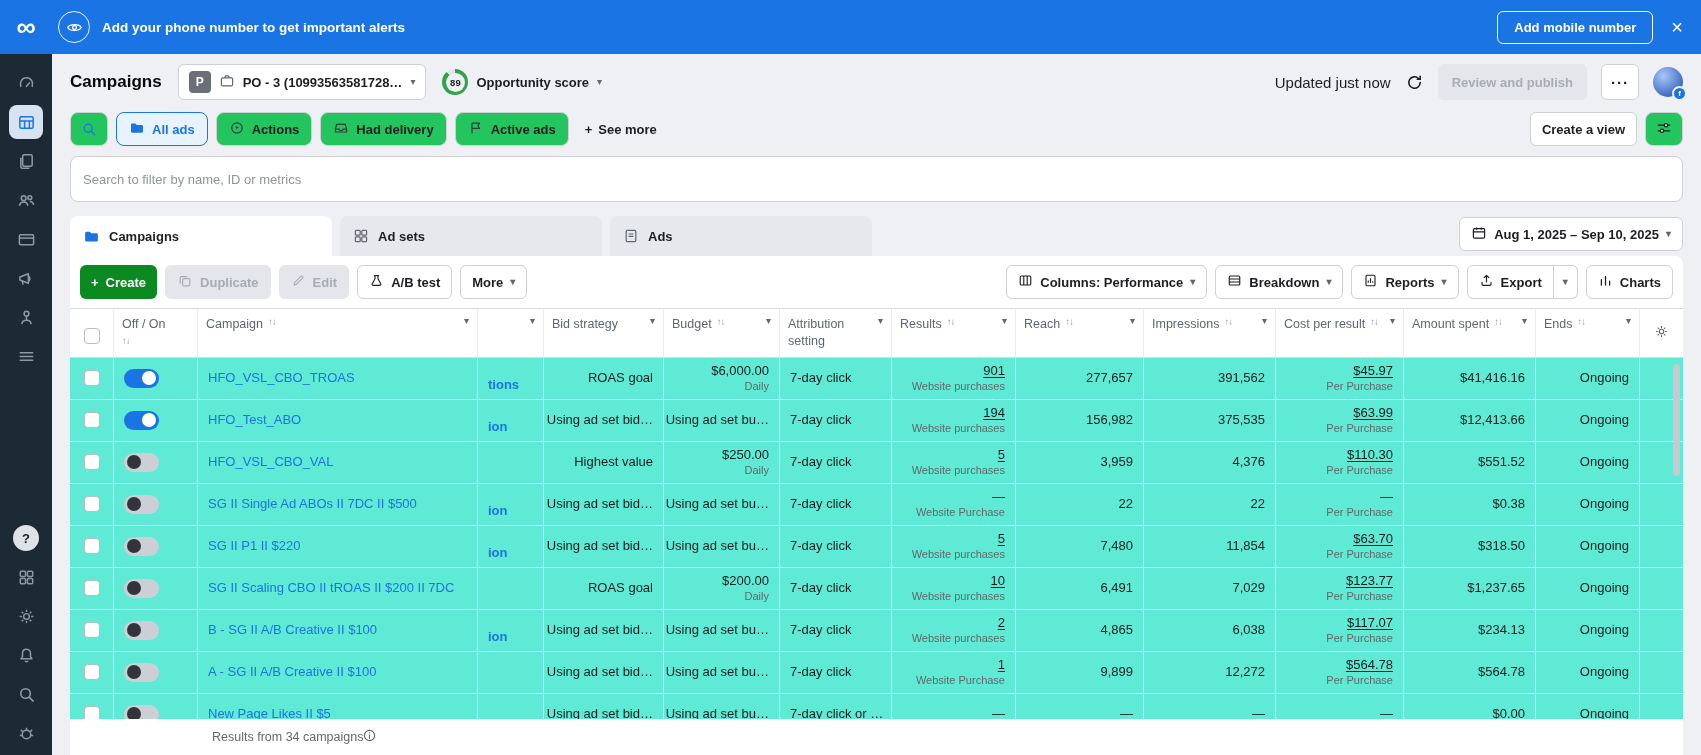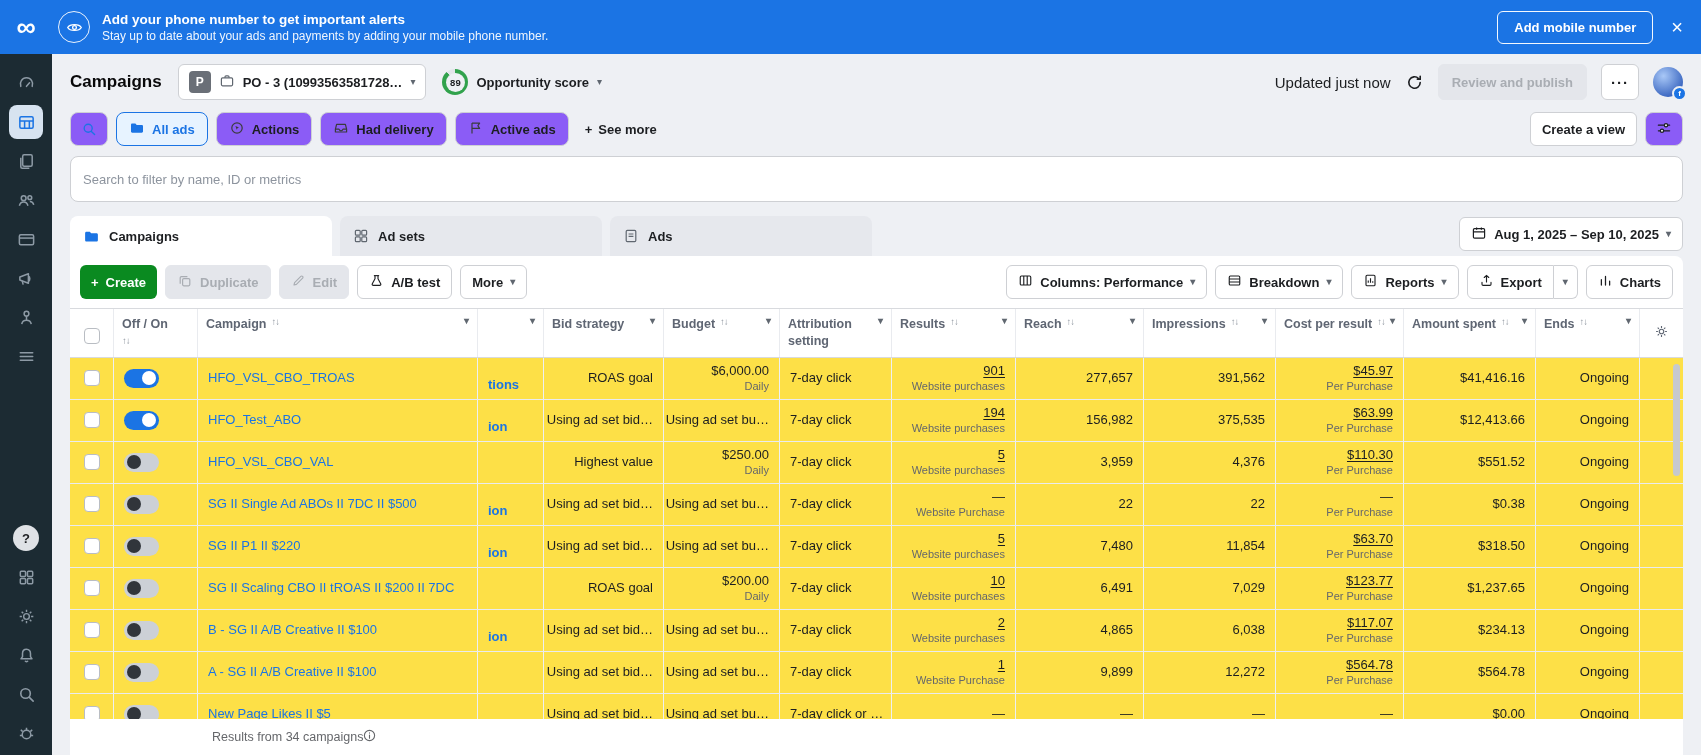--- a/index.html
+++ b/index.html
@@ -43,21 +43,21 @@
 .btn{height:36px;border-radius:6px;display:inline-flex;align-items:center;gap:7px;padding:0 13px;font-weight:600;font-size:13px;background:#fff;border:1px solid #ced0d4;color:#1c1e21;cursor:pointer;white-space:nowrap}
 .btn.disabled{background:#e4e6eb;border:1px solid #e4e6eb;color:#a9adb3;cursor:default}
 .btn.green{background:#0a8a20;border:none;color:#fff}
 .btn.icon-only{width:38px;padding:0;justify-content:center}
 .dots{font-size:15px;font-weight:700;letter-spacing:1px}
 .avatar{position:relative;width:30px;height:30px;border-radius:50%;background:radial-gradient(circle at 35% 30%,#a9c8f7,#3a66c0 75%);cursor:pointer}
 .avatar .fb{position:absolute;right:-4px;bottom:-4px;width:15px;height:15px;border-radius:50%;background:#1b74e4;border:2px solid #eef0f4;color:#fff;font-size:8px;font-weight:700;display:flex;align-items:center;justify-content:center}
 
 
 .filterbar{display:flex;align-items:center;gap:8px;padding:2px 18px 8px}
-.pill{height:34px;border-radius:8px;display:inline-flex;align-items:center;gap:7px;padding:0 12px;font-weight:600;font-size:13px;background:#8b5cf6;border:1px solid #ced0d4;color:#1c1e21;cursor:pointer;white-space:nowrap}
+.pill{height:34px;border-radius:8px;display:inline-flex;align-items:center;gap:7px;padding:0 12px;font-weight:600;font-size:13px;background:#22c55e;border:1px solid #ced0d4;color:#1c1e21;cursor:pointer;white-space:nowrap}
 .pill.active{background:#e7f3ff;border-color:#1b74e4;color:#1b74e4}
 .pill.sq{width:38px;padding:0;justify-content:center}
 .ghost{border:none;background:transparent;height:34px;display:inline-flex;align-items:center;gap:6px;font-weight:600;font-size:13px;color:#1c1e21;cursor:pointer;padding:0 8px}
 .fb-spacer{flex:1}
 
 
 .search-row{padding:2px 18px 10px}
 .search-input{width:100%;height:46px;border:1px solid #ced0d4;border-radius:8px;background:#fff;padding:0 12px;font-size:13px;color:#1c1e21;outline:none;font-family:"Liberation Sans",sans-serif}
 .search-input::placeholder{color:#8d949e}
 
@@ -73,27 +73,27 @@
 .toolbar{display:flex;align-items:center;gap:8px;padding:9px 10px}
 .tb-right{margin-left:auto;display:flex;gap:8px;align-items:flex-end}
 .btn.sm{height:34px;padding:0 11px}
 .split{display:inline-flex;align-items:stretch}
 .split .btn{border-radius:6px 0 0 6px}
 .split .btn.cap{border-radius:0 6px 6px 0;border-left:none;padding:0 9px}
 
 
 .grid{display:grid;grid-template-columns:44px 84px 280px 66px 120px 116px 112px 124px 128px 132px 128px 132px 104px 1fr;align-items:stretch}
 .thead{border-top:1px solid #d8dade;border-bottom:1px solid #d8dade}
-.th{display:flex;justify-content:space-between;align-items:flex-start;padding:7px 8px;color:#5f6673;font-size:12.5px;font-weight:700;border-right:1px solid #e9ebef;min-height:44px;cursor:pointer;overflow:hidden}
+.th{display:flex;justify-content:space-between;align-items:flex-start;padding:7px 8px;color:#5f6673;font-size:12.5px;font-weight:400;border-right:1px solid #e9ebef;min-height:44px;cursor:pointer;overflow:hidden}
 .th:last-child{border-right:none}
 .hl{display:flex;gap:5px;align-items:flex-start;flex-wrap:wrap;line-height:1.35}
 .hl.col{flex-direction:column;gap:2px}
 .sort{font-size:9.5px;color:#8d949e;letter-spacing:-1px;white-space:nowrap}
 .tbody{height:368px;overflow:hidden;position:relative}
-.tr{border-bottom:1px solid #e9ebef;height:42px;background:#fde047}
+.tr{border-bottom:1px solid #e9ebef;height:42px;background:#5eead4}
 .td{padding:4px 10px;border-right:1px solid #edeff2;display:flex;flex-direction:column;justify-content:center;overflow:hidden;white-space:nowrap;line-height:1.25}
 .td:last-child{border-right:none}
 .td.num{align-items:flex-end;text-align:right}
 .td.left{align-items:flex-start}
 .td.mid{justify-content:center;flex-direction:row;align-items:center}
 .sub{font-size:11px;color:#65676b;margin-top:1px}
 .link{color:#1b74e4;font-weight:500;cursor:pointer}
 .frag{font-weight:600}
 .c-delivery{justify-content:flex-end;padding-bottom:6px}
 .u{text-decoration:underline;text-underline-offset:2px;text-decoration-thickness:1px}
@@ -114,21 +114,20 @@
       <span class="meta-logo">∞</span>
     </div>
   <span class="banner-eye">
     <svg width="17" height="17" viewBox="0 0 20 20" fill="none" stroke="#fff" stroke-width="1.5">
         <path d="M2 10c2.5-4.5 13.5-4.5 16 0-2.5 4.5-13.5 4.5-16 0z"></path>
         <circle cx="10" cy="10" r="2.2"></circle>
       </svg>
   </span>
   <div class="banner-text">
     <div class="t">Add your phone number to get important alerts</div>
-    <div class="s">Stay up to date about your ads and payments by adding your mobile phone number.</div>
   </div>
   <button class="banner-cta">Add mobile number</button>
   <span class="banner-close">×</span>
 </div>
 
 <div class="shell">
 
   <aside class="sidebar">
     <span class="nav-ic">
       <svg viewBox="0 0 20 20" fill="none" stroke="currentColor" stroke-width="1.6" stroke-linecap="round">

